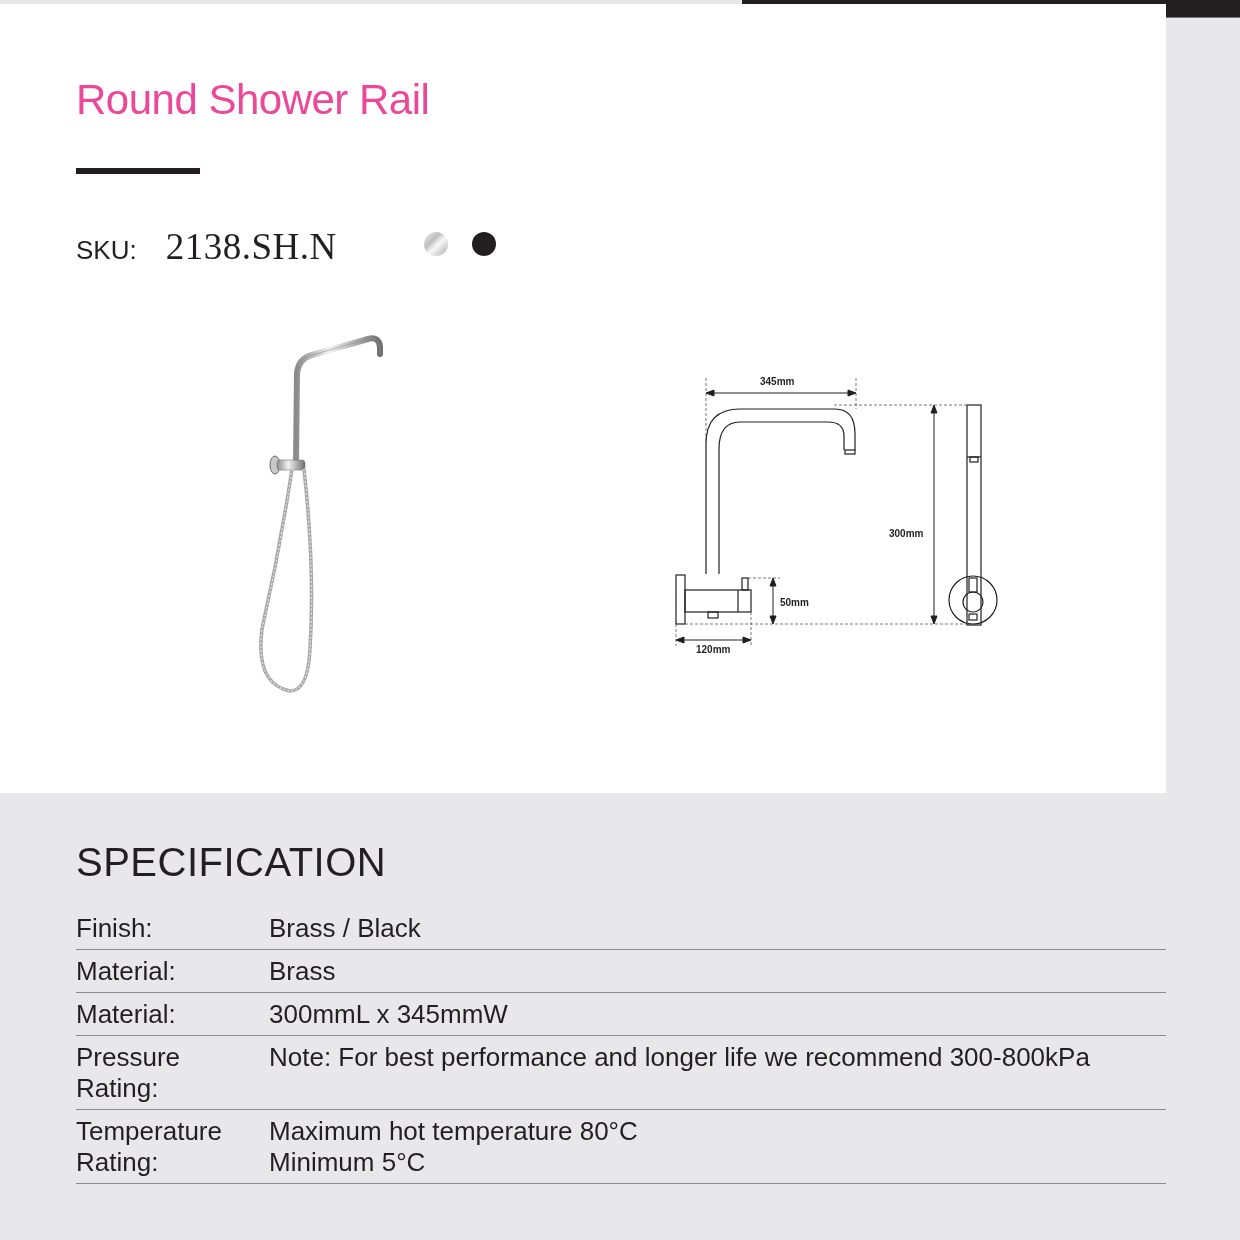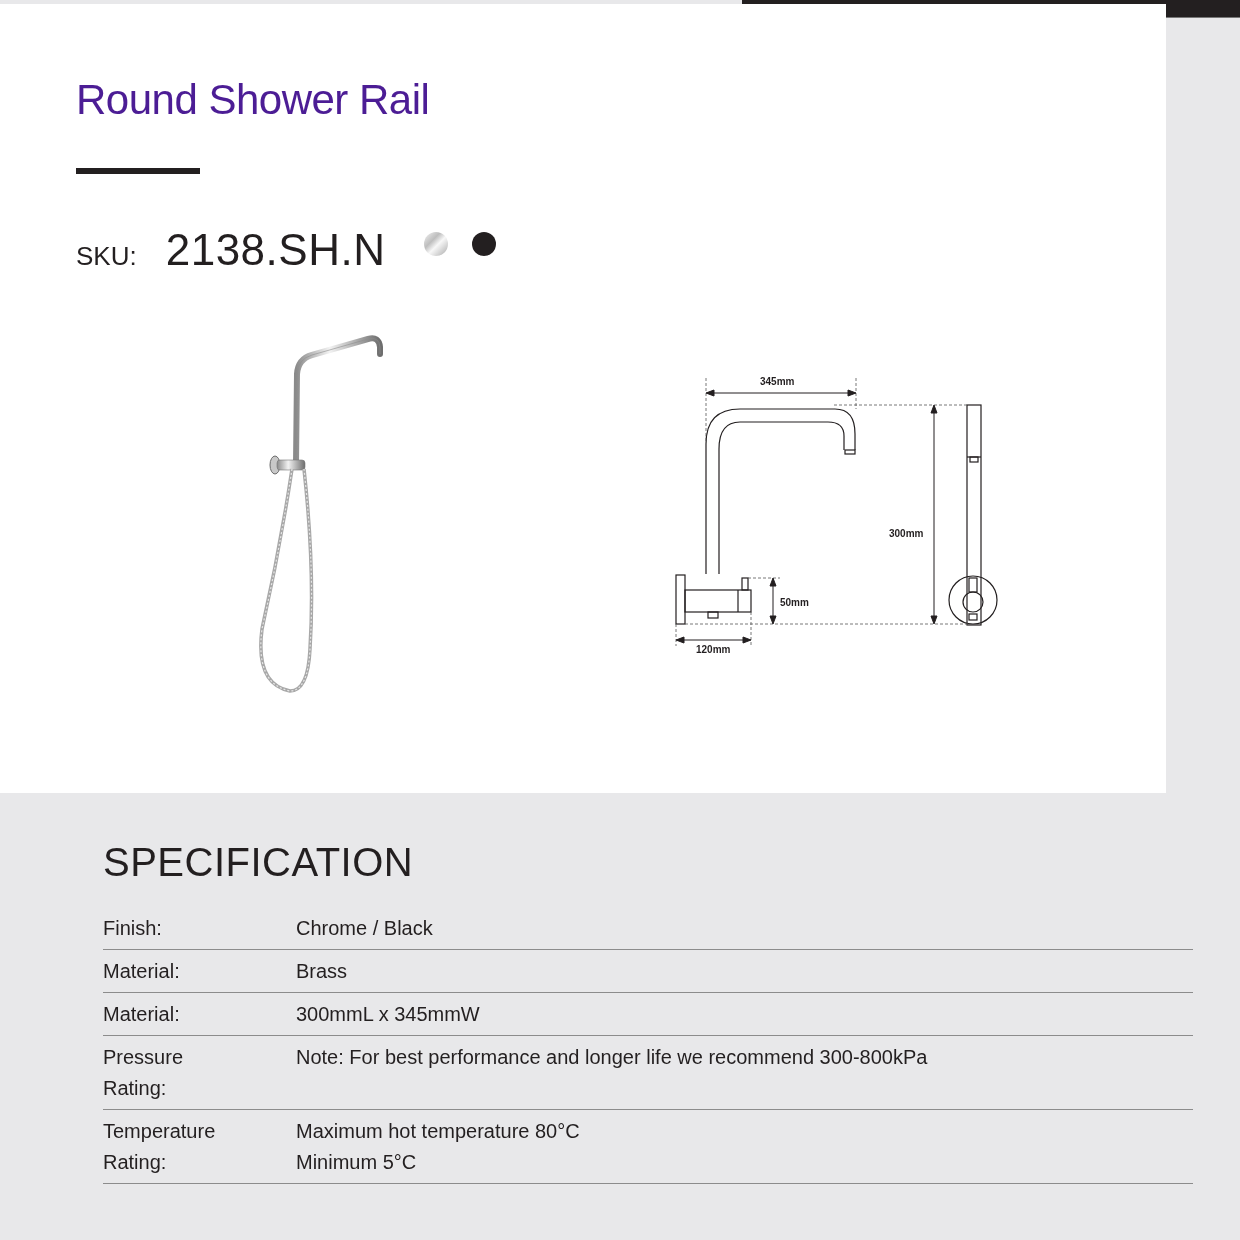--- a/index.html
+++ b/index.html
@@ -1,34 +1,34 @@
 <!DOCTYPE html>
 <html><head>
 <meta charset="utf-8">
 <style>
   * { box-sizing: border-box; margin: 0; padding: 0; }
   html, body { width: 1240px; height: 1240px; overflow: hidden; }
   body { background: #e8e8ea; font-family: "Liberation Sans", sans-serif; color: #231f20; position: relative; }
   .top-strip { position: absolute; left: 0; top: 0; width: 742px; height: 4px; background: #e8e8ea; }
   .top-bar { position: absolute; left: 742px; top: 0; width: 498px; height: 18px; background: #231f20; border-bottom: 1px solid #777; }
   .card { position: absolute; left: 0; top: 4px; width: 1166px; height: 789px; background: #ffffff; }
-  .title { position: absolute; left: 76px; top: 72px; font-size: 42px; font-weight: normal; letter-spacing: -0.5px; color: #4c1d95; }
+  .title { position: absolute; left: 76px; top: 72px; font-size: 42px; font-weight: normal; letter-spacing: -0.5px; color: #ec4899; }
   .title-rule { position: absolute; left: 76px; top: 164px; width: 124px; height: 6px; background: #231f20; }
   .sku { position: absolute; left: 76px; top: 221px; display: flex; align-items: baseline; gap: 29px; }
   .sku-label { font-size: 26px; }
-  .sku-value { font-size: 44px; letter-spacing: 0.5px; }
+  .sku-value { font-size: 37px; letter-spacing: 0.5px; font-family: Liberation Serif, serif; }
   .swatches { position: absolute; left: 424px; top: 228px; display: flex; gap: 24px; }
   .swatch { width: 24px; height: 24px; border-radius: 50%; cursor: pointer; }
   .swatch.chrome { background: linear-gradient(135deg, #f5f5f5 0%, #bdbdbd 35%, #f8f8f8 55%, #a9a9a9 100%); }
   .swatch.black { background: #231f20; }
   .product-photo { position: absolute; left: 240px; top: 325px; width: 160px; height: 370px; }
   .drawing { position: absolute; left: 660px; top: 360px; width: 340px; height: 300px; }
-  .spec { position: absolute; left: 76px; top: 840px; width: 1090px; margin-left: 27px; }
+  .spec { position: absolute; left: 76px; top: 840px; width: 1090px; }
   .spec-title { font-size: 40px; font-weight: normal; letter-spacing: 0.5px; margin-bottom: 22px; }
-  .spec-row { display: flex; border-bottom: 1.5px solid #8c8c8c; padding: 6px 0 5px 0; font-size: 20px; line-height: 31px; }
+  .spec-row { display: flex; border-bottom: 1.5px solid #8c8c8c; padding: 6px 0 5px 0; font-size: 26px; line-height: 31px; }
   .spec-key { width: 193px; flex-shrink: 0; }
   .spec-val { flex: 1; }
   .spec-val div { white-space: nowrap; }
 </style>
 </head>
 <body>
 
 <div class="top-strip"></div>
 <div class="top-bar"></div>
 
@@ -120,21 +120,21 @@
     </g>
   </svg>
 </div>
 
 <section class="spec">
   <h2 class="spec-title">SPECIFICATION</h2>
 
   <div class="spec-row">
     <div class="spec-key">Finish:</div>
     <div class="spec-val">
-      <div>Chrome / Black</div>
+      <div>Brass / Black</div>
     </div>
   </div>
 
   <div class="spec-row">
     <div class="spec-key">Material:</div>
     <div class="spec-val">
       <div>Brass</div>
     </div>
   </div>
 

